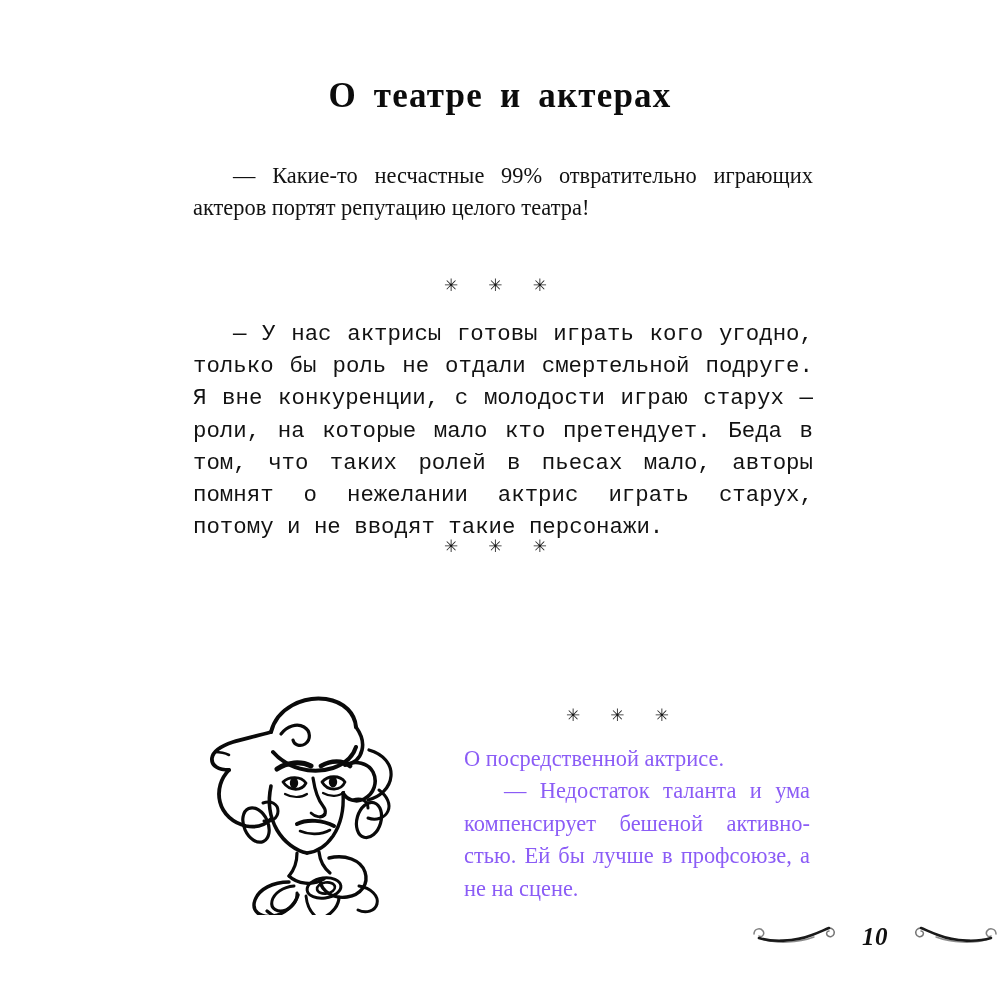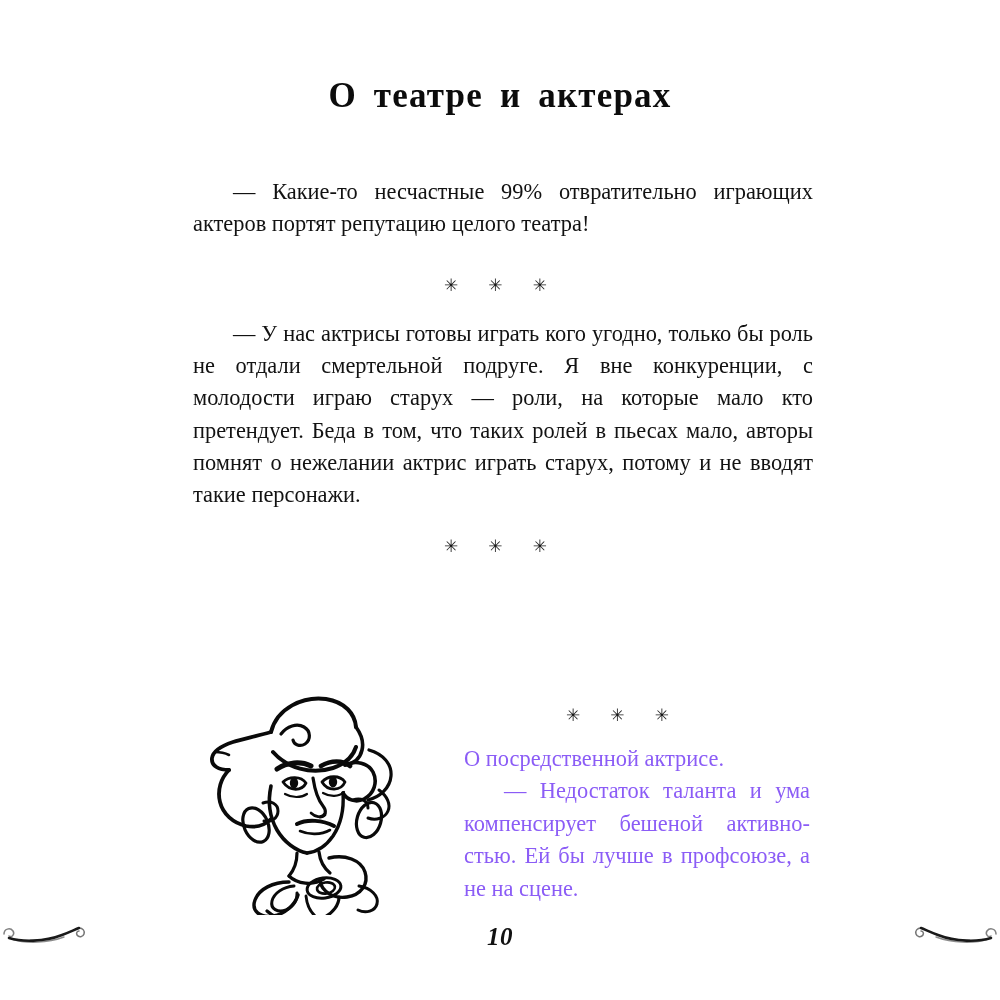--- a/index.html
+++ b/index.html
@@ -75,22 +75,22 @@
     width: 618px;
   }
   .sep-3 {
     position: absolute;
     left: 434px;
     top: 707px;
     width: 380px;
   }
 
   
-  .block-1 { position: absolute; left: 193px; top: 176px; width: 620px; }
-  .block-2 { position: absolute; left: 193px; top: 318px; width: 620px; }
+  .block-1 { position: absolute; left: 193px; top: 160px; width: 620px; }
+  .block-2 { position: absolute; left: 193px; top: 318px; width: 620px; font-family: Liberation Mono, monospace; }
   .block-3 { position: absolute; left: 193px; top: 578px; width: 620px; }
 
   
   .bottom-section {
     position: absolute;
     left: 193px;
     top: 690px;
     width: 620px;
     height: 220px;
   }
@@ -126,21 +126,21 @@
   }
 
   
   .footer {
     position: absolute;
     left: 0;
     top: 922px;
     width: 1000px;
     display: flex;
     align-items: center;
-    justify-content: space-between;
+    justify-content: flex-end;
     gap: 22px;
   }
   .flourish { display: block; }
   .flourish.right { transform: scaleX(-1); }
   .page-number {
     font-size: 25px;
     font-style: italic;
     font-weight: bold;
     color: #111111;
     min-width: 34px;

